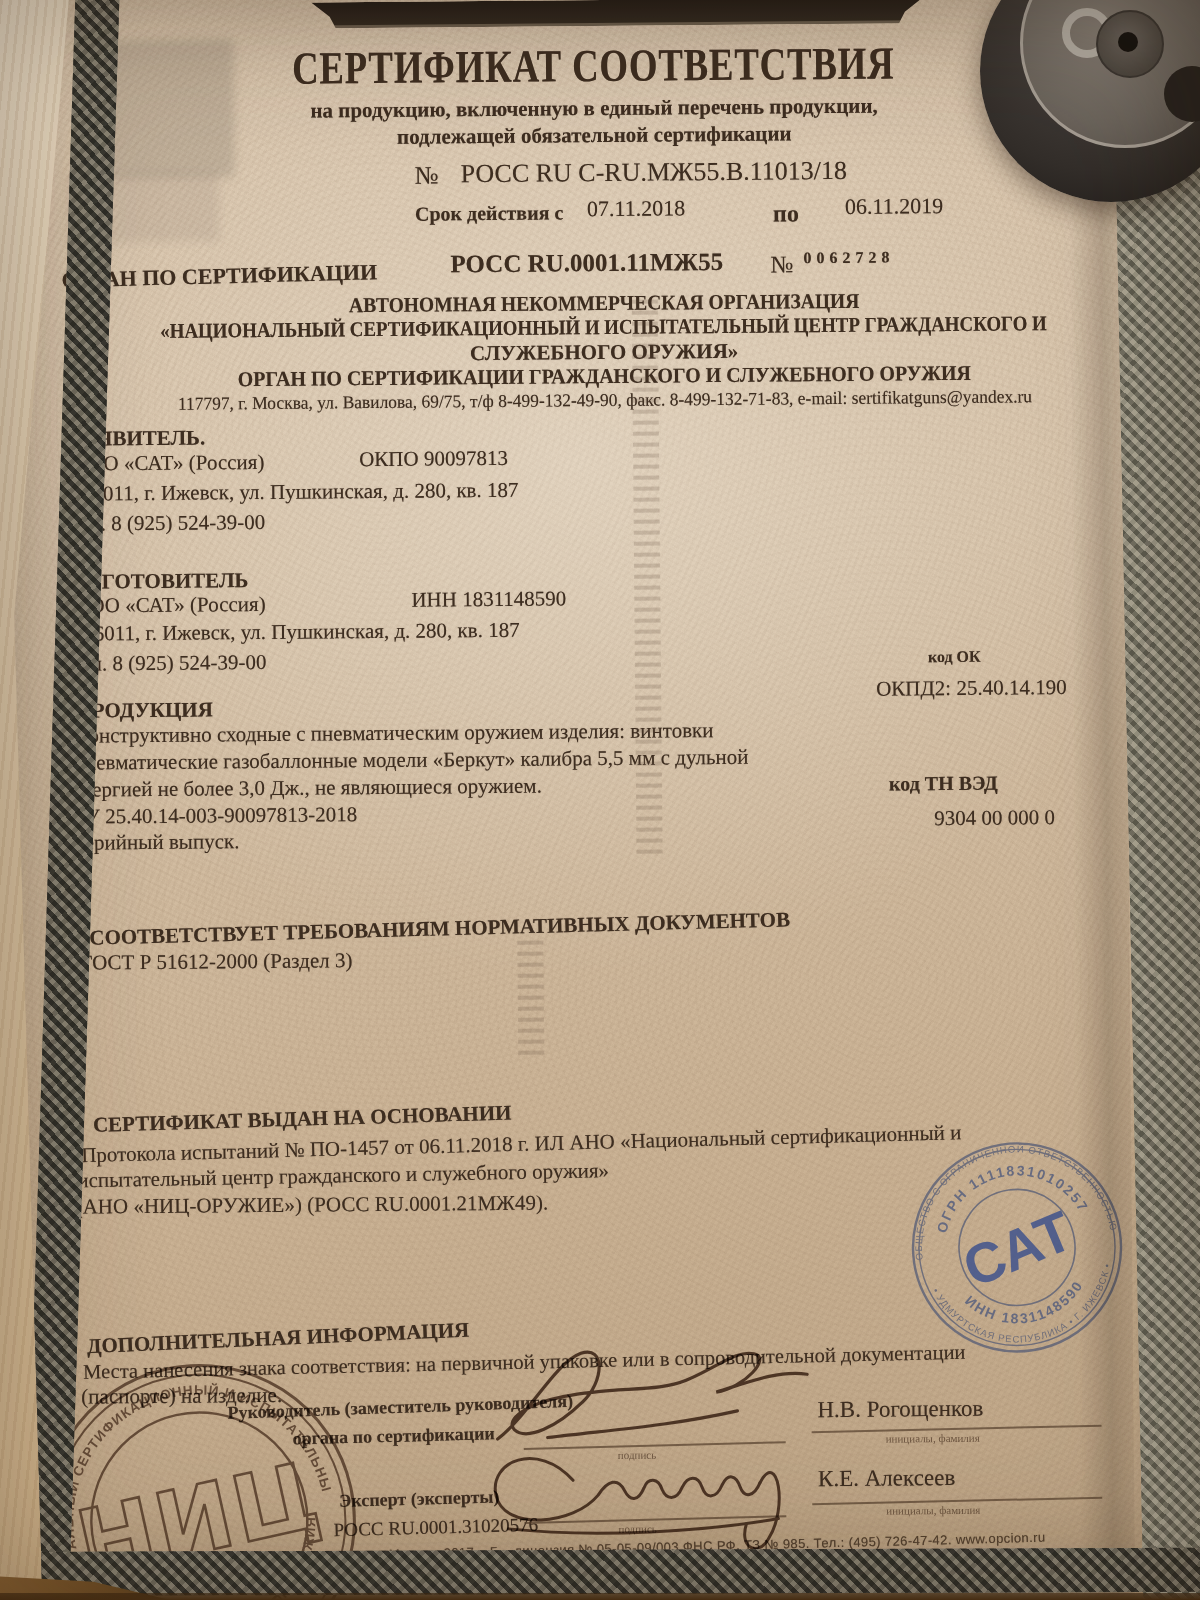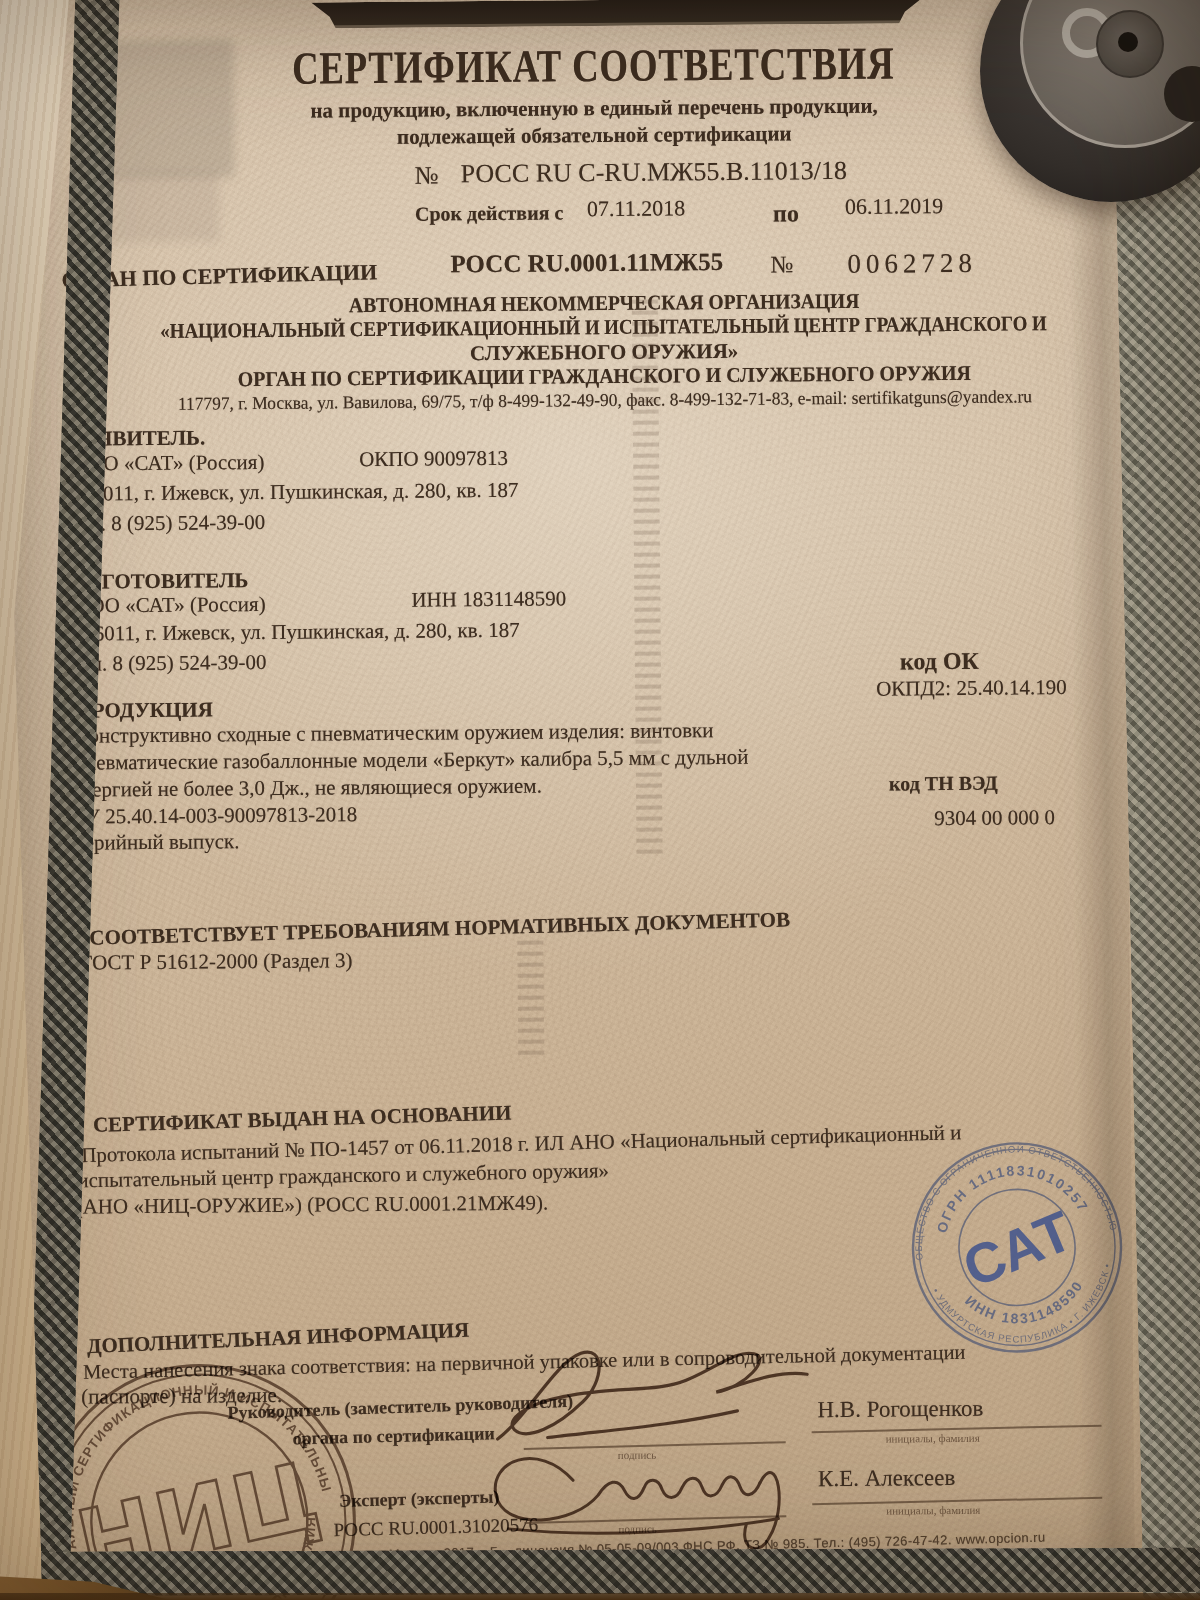--- a/index.html
+++ b/index.html
@@ -84,21 +84,21 @@
       <div class="t" style="left:466px;top:158px;font-size:26px;">РОСС RU C-RU.МЖ55.В.11013/18</div>
 
       <div class="t b" style="left:420px;top:201px;font-size:20px;">Срок действия с</div>
       <div class="t" style="left:592px;top:196px;font-size:22px;">07.11.2018</div>
       <div class="t b" style="left:778px;top:202px;font-size:24px;">по</div>
       <div class="t" style="left:850px;top:196px;font-size:22px;">06.11.2019</div>
 
       <div class="t b" style="left:66px;top:260px;font-size:22px;transform:rotate(-1deg);">ОРГАН ПО СЕРТИФИКАЦИИ</div>
       <div class="t b" style="left:455px;top:249px;font-size:25px;">РОСС RU.0001.11МЖ55</div>
       <div class="t" style="left:775px;top:253px;font-size:24px;">№</div>
-      <div class="t" style="left:852px;top:251px;font-size:27px;letter-spacing:5px;">0062728</div>
+      <div class="t" style="left:808px;top:251px;font-size:16px;letter-spacing:5px;font-weight:bold;">0062728</div>
 
       <div class="t cwrap" style="top:291px;font-size:21px;left:108px;width:1000px;">
         <span class="cx b" style="transform:scaleX(.93);">АВТОНОМНАЯ НЕКОММЕРЧЕСКАЯ ОРГАНИЗАЦИЯ</span>
       </div>
       <div class="t cwrap" style="top:315px;font-size:21px;left:108px;width:1000px;">
         <span class="cx b" style="transform:scaleX(.9);">«НАЦИОНАЛЬНЫЙ СЕРТИФИКАЦИОННЫЙ И ИСПЫТАТЕЛЬНЫЙ ЦЕНТР ГРАЖДАНСКОГО И</span>
       </div>
       <div class="t cwrap" style="top:340px;font-size:21px;left:108px;width:1000px;">
         <span class="cx b">СЛУЖЕБНОГО ОРУЖИЯ»</span>
       </div>
@@ -114,21 +114,21 @@
       <div class="t" style="left:362px;top:445px;font-size:21px;">ОКПО 90097813</div>
       <div class="t" style="left:74px;top:477px;font-size:21px;">426011, г. Ижевск, ул. Пушкинская, д. 280, кв. 187</div>
       <div class="t" style="left:74px;top:507px;font-size:21px;">тел.  8 (925) 524-39-00</div>
 
       <div class="t b" style="left:76px;top:565px;font-size:21px;">ИЗГОТОВИТЕЛЬ</div>
       <div class="t" style="left:76px;top:589px;font-size:21px;">ООО «САТ» (Россия)</div>
       <div class="t" style="left:413px;top:586px;font-size:21px;">ИНН 1831148590</div>
       <div class="t" style="left:74px;top:617px;font-size:21px;">426011, г. Ижевск, ул. Пушкинская, д. 280, кв. 187</div>
       <div class="t" style="left:74px;top:647px;font-size:21px;">тел.  8 (925) 524-39-00</div>
 
-      <div class="t b" style="left:901px;top:651px;font-size:24px;">код ОК</div>
+      <div class="t b" style="left:929px;top:651px;font-size:16px;">код ОК</div>
       <div class="t" style="left:877px;top:679px;font-size:21px;">ОКПД2: 25.40.14.190</div>
       <div class="t b" style="left:889px;top:775px;font-size:20px;">код ТН ВЭД</div>
       <div class="t" style="left:934px;top:809px;font-size:21px;">9304 00 000 0</div>
 
       <div class="t b" style="left:76px;top:694px;font-size:21px;">ПРОДУКЦИЯ</div>
       <div class="t" style="left:76px;top:719px;font-size:21px;">Конструктивно сходные с пневматическим оружием изделия: винтовки</div>
       <div class="t" style="left:74px;top:746px;font-size:21px;">пневматические газобаллонные модели «Беркут» калибра 5,5 мм с дульной</div>
       <div class="t" style="left:72px;top:773px;font-size:21px;">энергией не более 3,0 Дж., не являющиеся оружием.</div>
       <div class="t" style="left:72px;top:800px;font-size:21px;">ТУ 25.40.14-003-90097813-2018</div>
       <div class="t" style="left:70px;top:826px;font-size:21px;">Серийный выпуск.</div>

